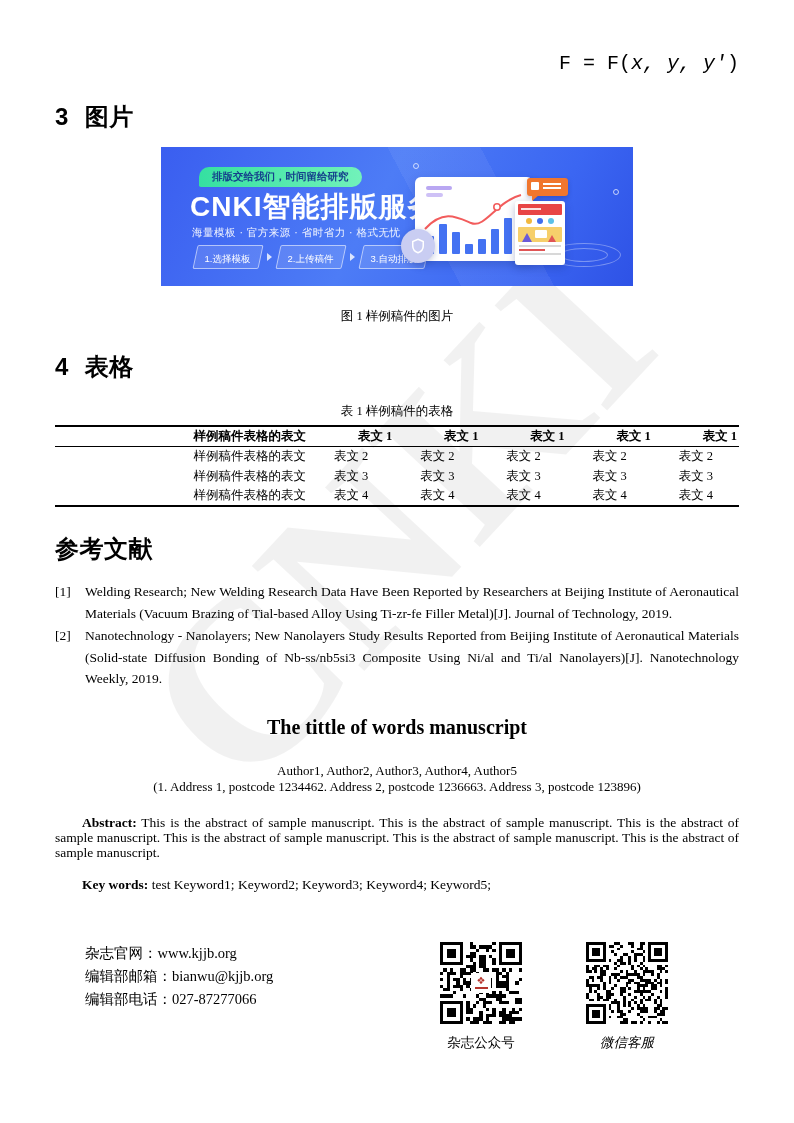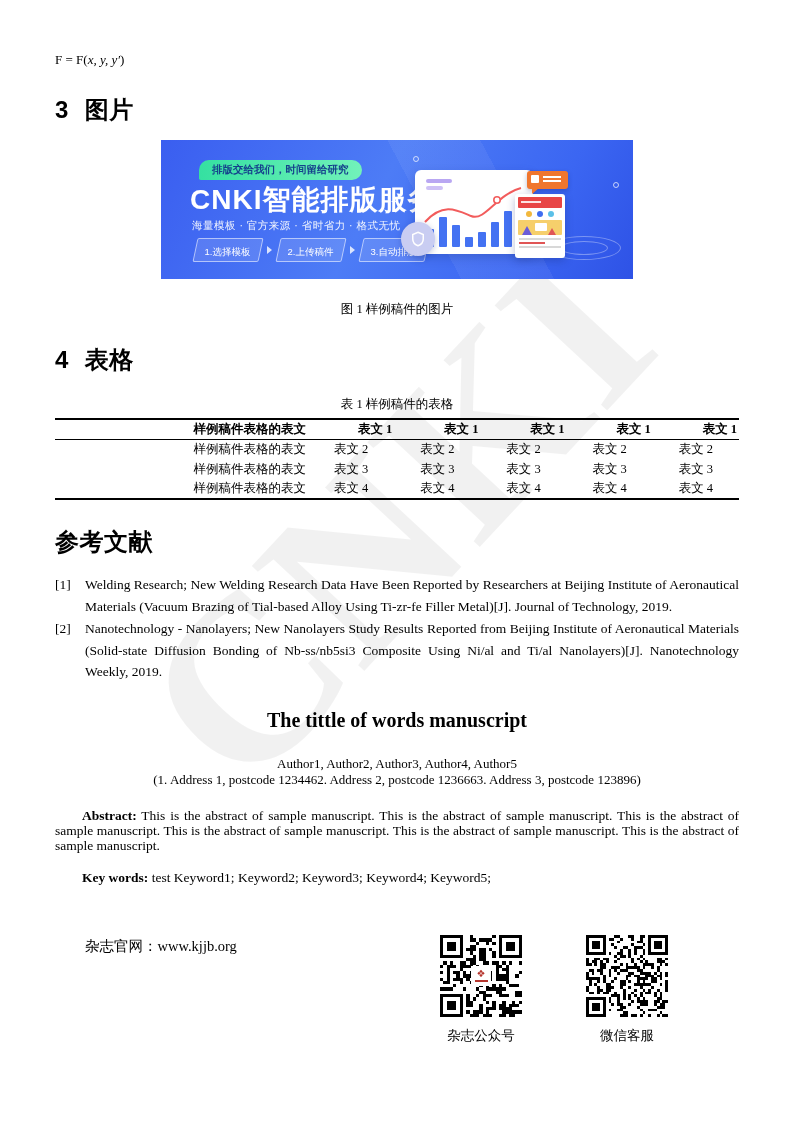--- a/index.html
+++ b/index.html
@@ -13,21 +13,21 @@
 
   
   .watermark {
     position:absolute; left:50%; top:520px; z-index:0;
     transform:translate(-50%,-50%) rotate(-47deg);
     font-family:"Liberation Serif", serif; font-size:235px; font-weight:bold;
     color:rgba(0,0,0,0.055); white-space:nowrap; pointer-events:none;
   }
 
   
-  .formula { margin-top:52px; text-align:left; font-size:13px; }
+  .formula { margin-top:52px; text-align:right; font-size:20px;font-family:Liberation Mono, monospace; }
   .formula .vars { font-style:italic; }
 
   
   h2.sec { margin-top:26px; font-family:"Liberation Sans", sans-serif;
            font-size:24px; font-weight:bold; letter-spacing:0.5px; }
   h2.sec .num { margin-right:16px; }
 
   
   .banner {
     position:relative; margin:14px 0 0 106px; width:472px; height:139px;
@@ -139,21 +139,21 @@
   .abstract, .keywords { font-size:13.5px; line-height:15px; text-align:justify; text-indent:27px; }
   .abstract { margin-top:20px; }
   .keywords { margin-top:17px; }
   .b { font-weight:bold; }
 
   
   .footer { display:flex; margin-top:50px; align-items:flex-start; }
   .contact { margin-left:30px; width:300px; font-size:14.5px; line-height:23px; }
   .qr-fig { text-align:center; }
   .qr1 { margin-left:55px; }
-  .qr2 { margin-left:64px; }
+  .qr2 { margin-left:64px;font-style:italic; }
   .qr-box { position:relative; width:82px; height:82px; background:#fff; }
   .qr-box svg { width:82px; height:82px; display:block; }
   .qr-logo { position:absolute; left:50%; top:50%; transform:translate(-50%,-50%);
     width:20px; height:20px; background:#fff; display:flex; flex-direction:column;
     align-items:center; justify-content:center; }
   .qr-logo .g { color:#b5342c; font-size:10px; line-height:10px; }
   .qr-logo .t { width:13px; height:2px; background:#b5342c; margin-top:1px; }
   .qr-label { margin-top:10px; font-size:13.5px; }
 </style>
 </head>
@@ -286,20 +286,22 @@
     <div class="authors">Author1, Author2, Author3, Author4, Author5</div>
     <div class="affil">(1. Address 1, postcode 1234462. Address 2, postcode 1236663. Address 3, postcode 123896)</div>
 
     <p class="abstract"><span class="b">Abstract:</span><span> This is the abstract of sample manuscript. This is the abstract of sample manuscript. This is the abstract of sample manuscript. This is the abstract of sample manuscript. This is the abstract of sample manuscript. This is the abstract of sample manuscript.</span></p>
 
     <p class="keywords"><span class="b">Key words:</span><span> test Keyword1; Keyword2; Keyword3; Keyword4; Keyword5;</span></p>
 
     <div class="footer">
       <div class="contact">
         <div><span>杂志官网：</span><span>www.kjjb.org</span></div>
+        <div><span>编辑部邮箱：</span><span>bianwu@kjjb.org</span></div>
+        <div><span>编辑部电话：</span><span>027-87277066</span></div>
       </div>
       <div class="qr-fig qr1">
         <div class="qr-box">
           <svg viewBox="0 0 25 25" shape-rendering="crispEdges">
               <rect x="9" y="0" width="1" height="1" fill="#000"></rect>
               <rect x="16" y="0" width="1" height="1" fill="#000"></rect>
               <rect x="9" y="1" width="1" height="1" fill="#000"></rect>
               <rect x="10" y="1" width="1" height="1" fill="#000"></rect>
               <rect x="12" y="1" width="1" height="1" fill="#000"></rect>
               <rect x="13" y="1" width="1" height="1" fill="#000"></rect>

